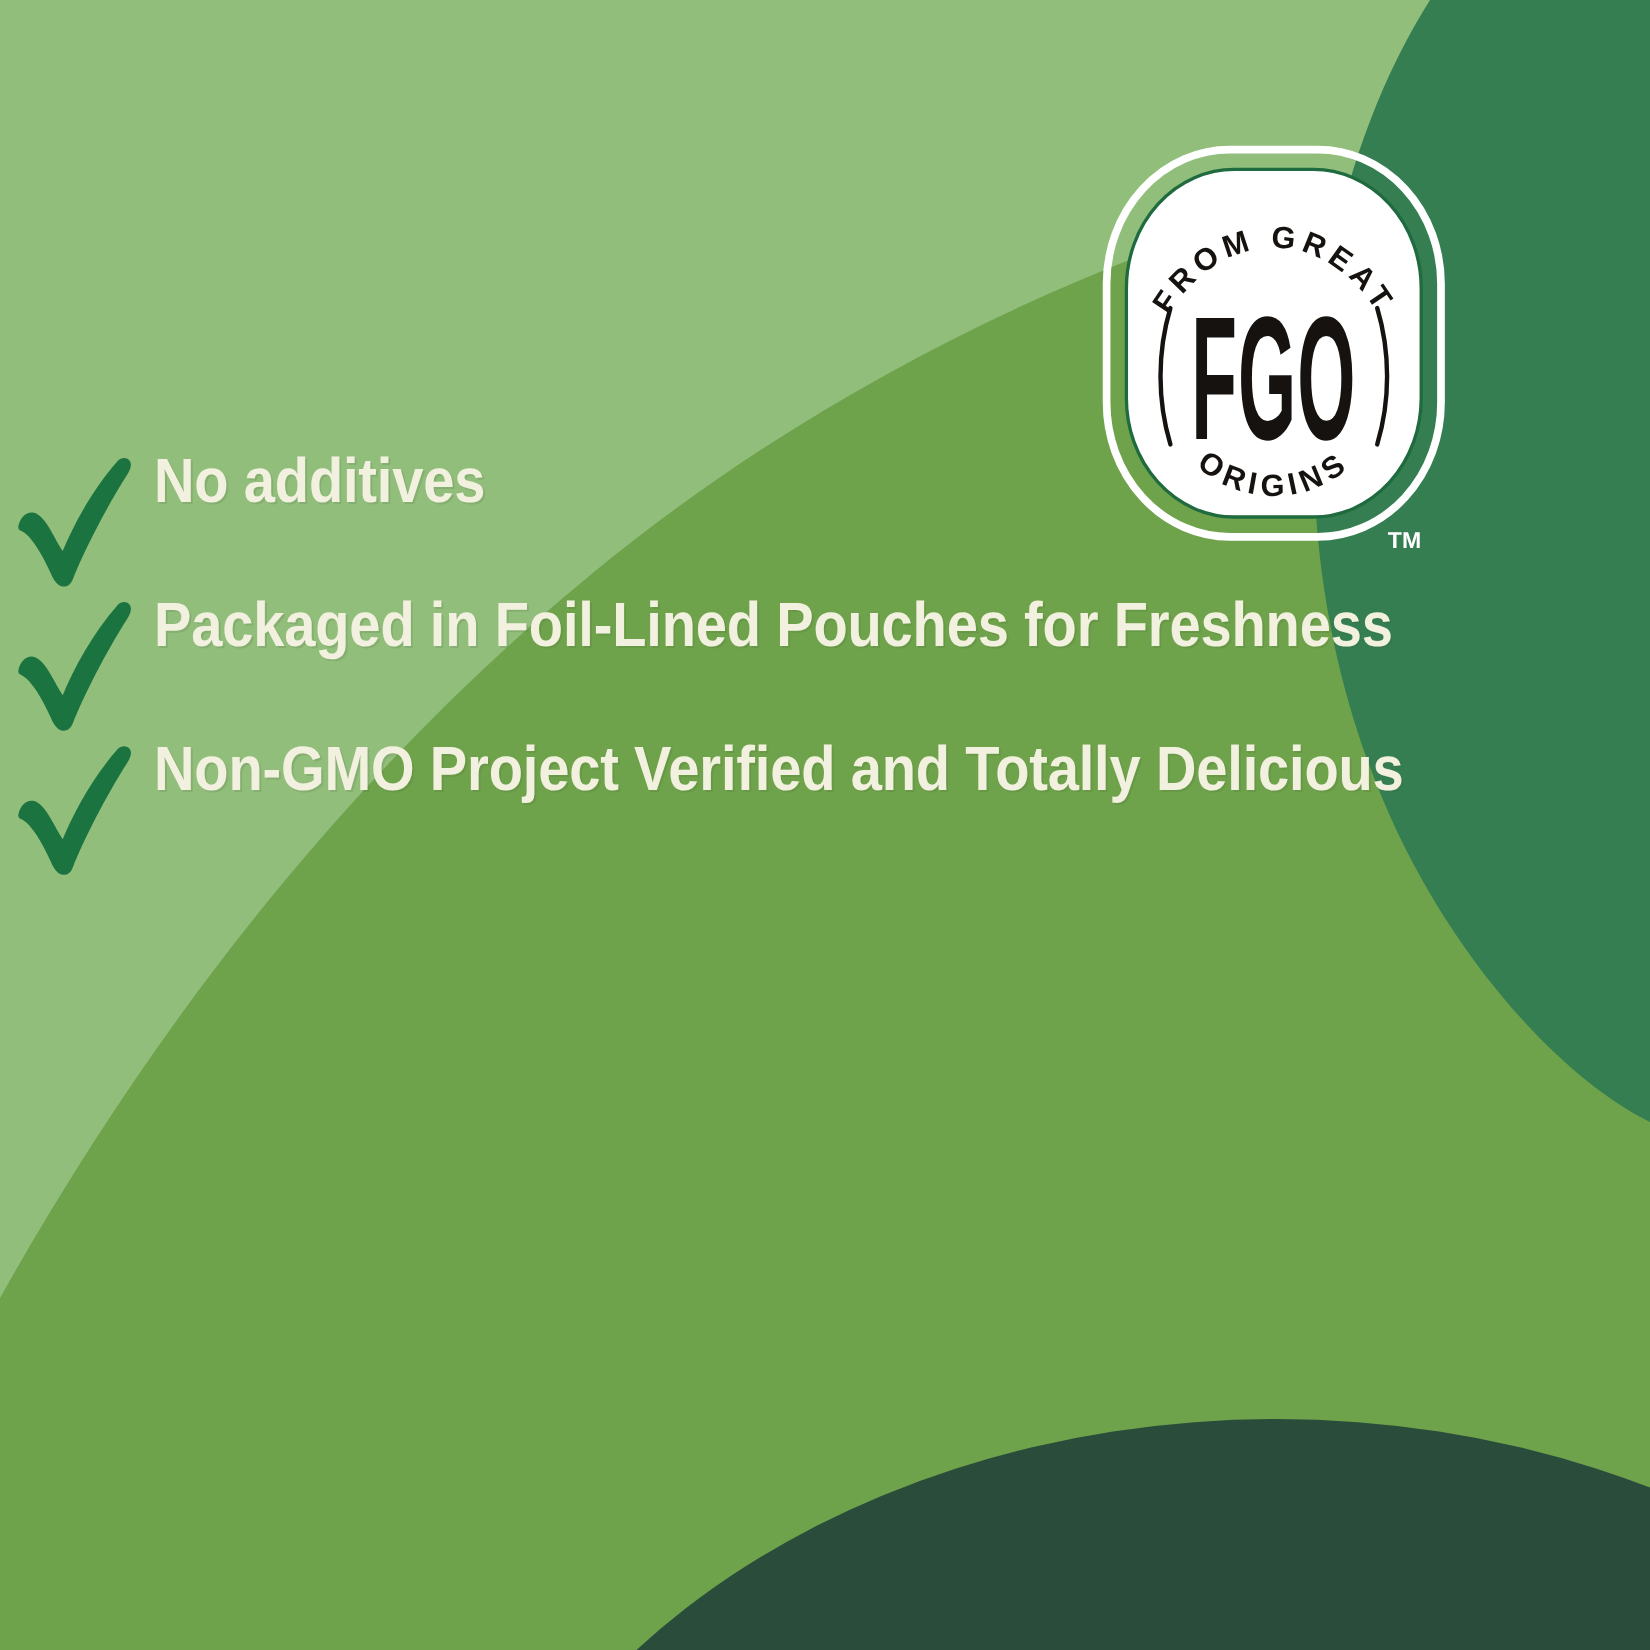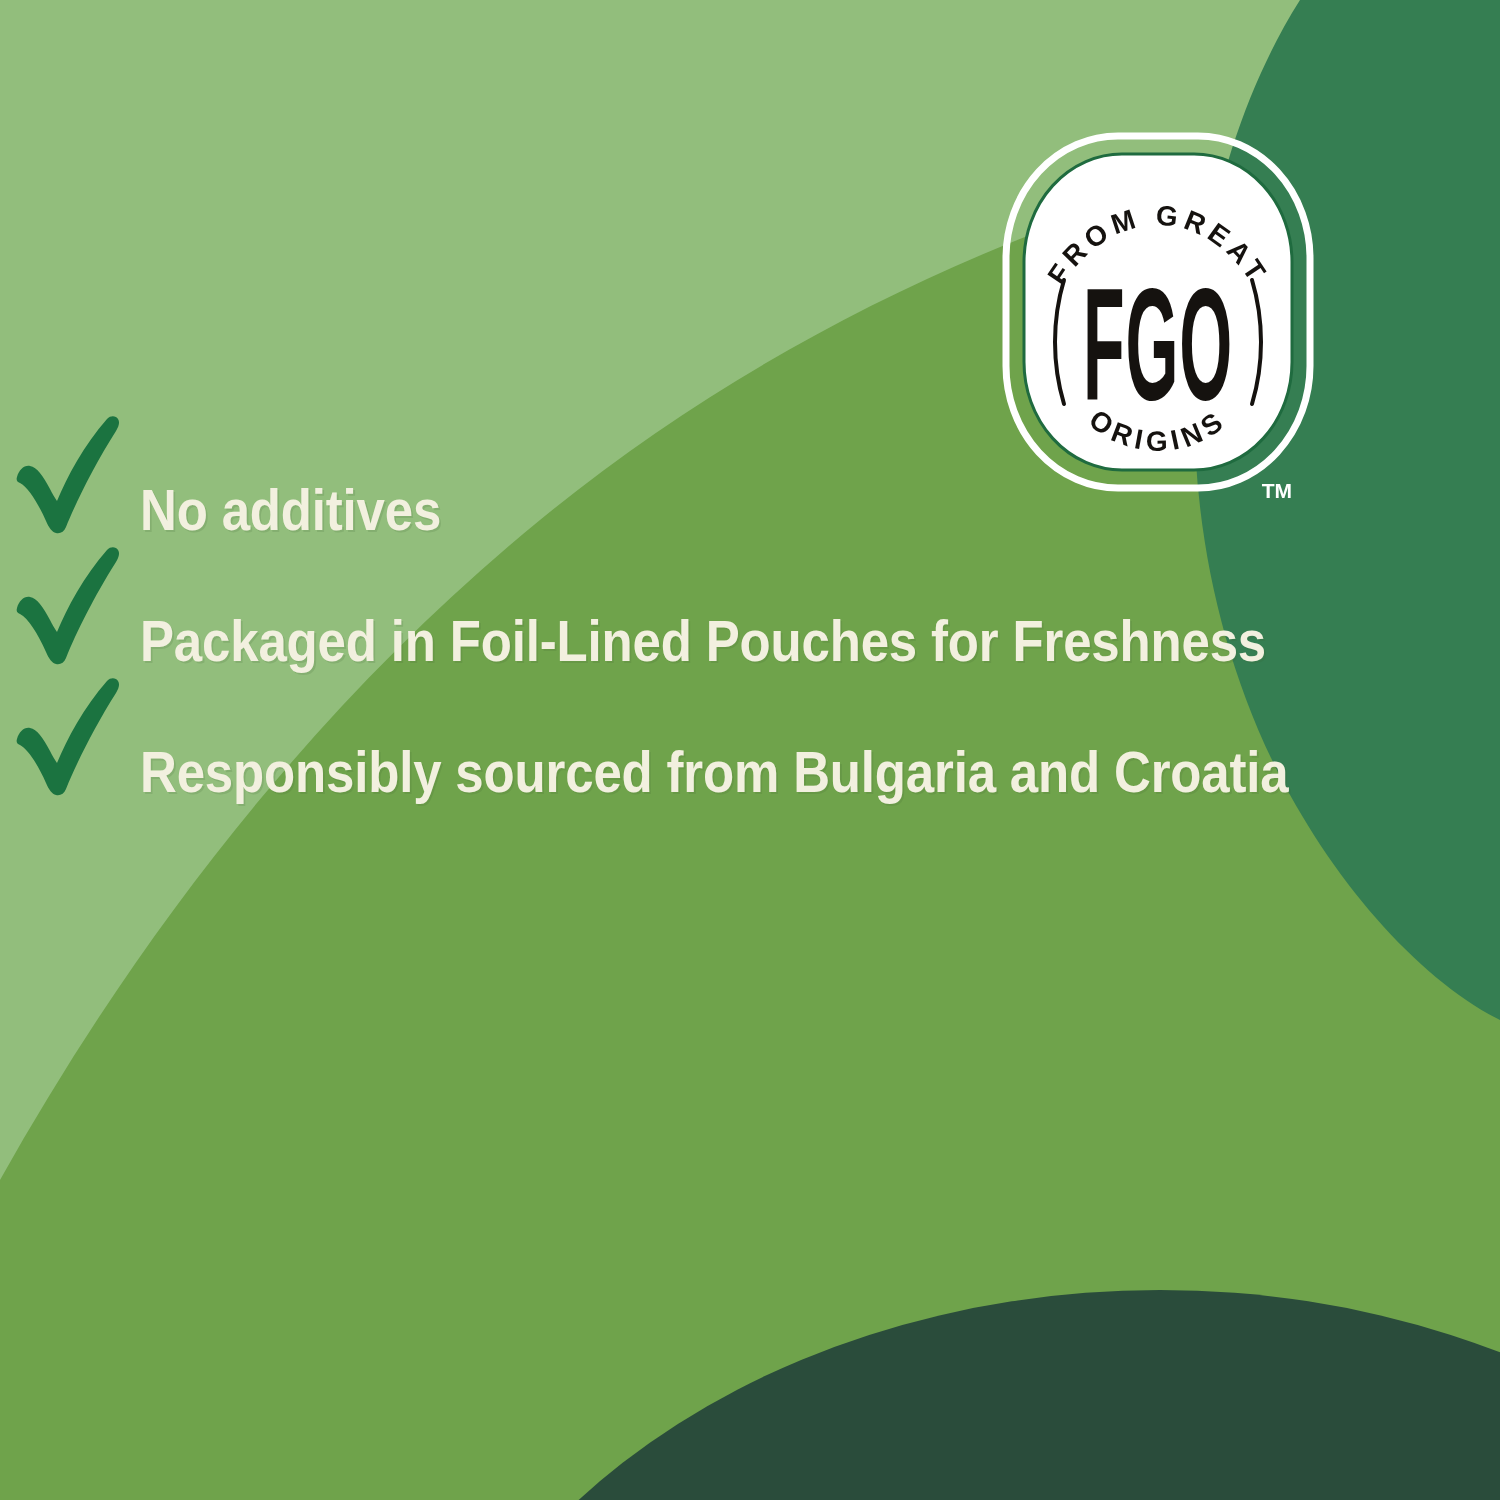--- a/index.html
+++ b/index.html
@@ -33,21 +33,21 @@
     left: 0;
     top: 408px;
     width: 1460px;
     z-index: 5;
   }
 
   .feature-row {
     position: relative;
     height: 131px;
     display: flex;
-    align-items: flex-end;
+    align-items: flex-start;
   }
 
   .check-wrap {
     position: relative;
     width: 140px;
     min-width: 140px;
     height: 131px;
     display: flex;
     align-items: center;
     justify-content: center;
@@ -157,35 +157,35 @@
                    C57,62 74,30 97,4
                    C101,0 106,1 108,4 C110,7 109,11 106,16
                    C85,49 66,87 56,112 C54,117 50,119 46,118
                    C42,117 39,113 36,106
                    C28,88 18,72 10,68 C7,67 6,65 7,62 Z"></path>
         </svg>
       </span>
       <span class="feature-label">Packaged in Foil-Lined Pouches for Freshness</span>
     </div>
 
-
     <div class="feature-row">
       <span class="check-wrap">
         <svg viewBox="0 0 120 118" aria-hidden="true">
           <path fill="#1B7340" d="M7,62 C9,55 14,50 20,51 C27,52 33,61 40,74
                    C42,78 45,83 47,86
                    C57,62 74,30 97,4
                    C101,0 106,1 108,4 C110,7 109,11 106,16
                    C85,49 66,87 56,112 C54,117 50,119 46,118
                    C42,117 39,113 36,106
                    C28,88 18,72 10,68 C7,67 6,65 7,62 Z"></path>
         </svg>
       </span>
-      <span class="feature-label">Responsibly sourced from Bulgaria and Croatia</span>
+      <span class="feature-label">Non-GMO Project Verified and Totally Delicious</span>
     </div>
+
 
   </div>
 
   <div id="logo-badge">
     <svg viewBox="0 0 312 368" aria-hidden="true">
       <defs>
         <path id="arcTop" d="M 44,196 A 118,150 0 0 1 268,196"></path>
         <path id="arcBottom" d="M 56,250 A 110,118 0 0 0 256,250"></path>
       </defs>
 

